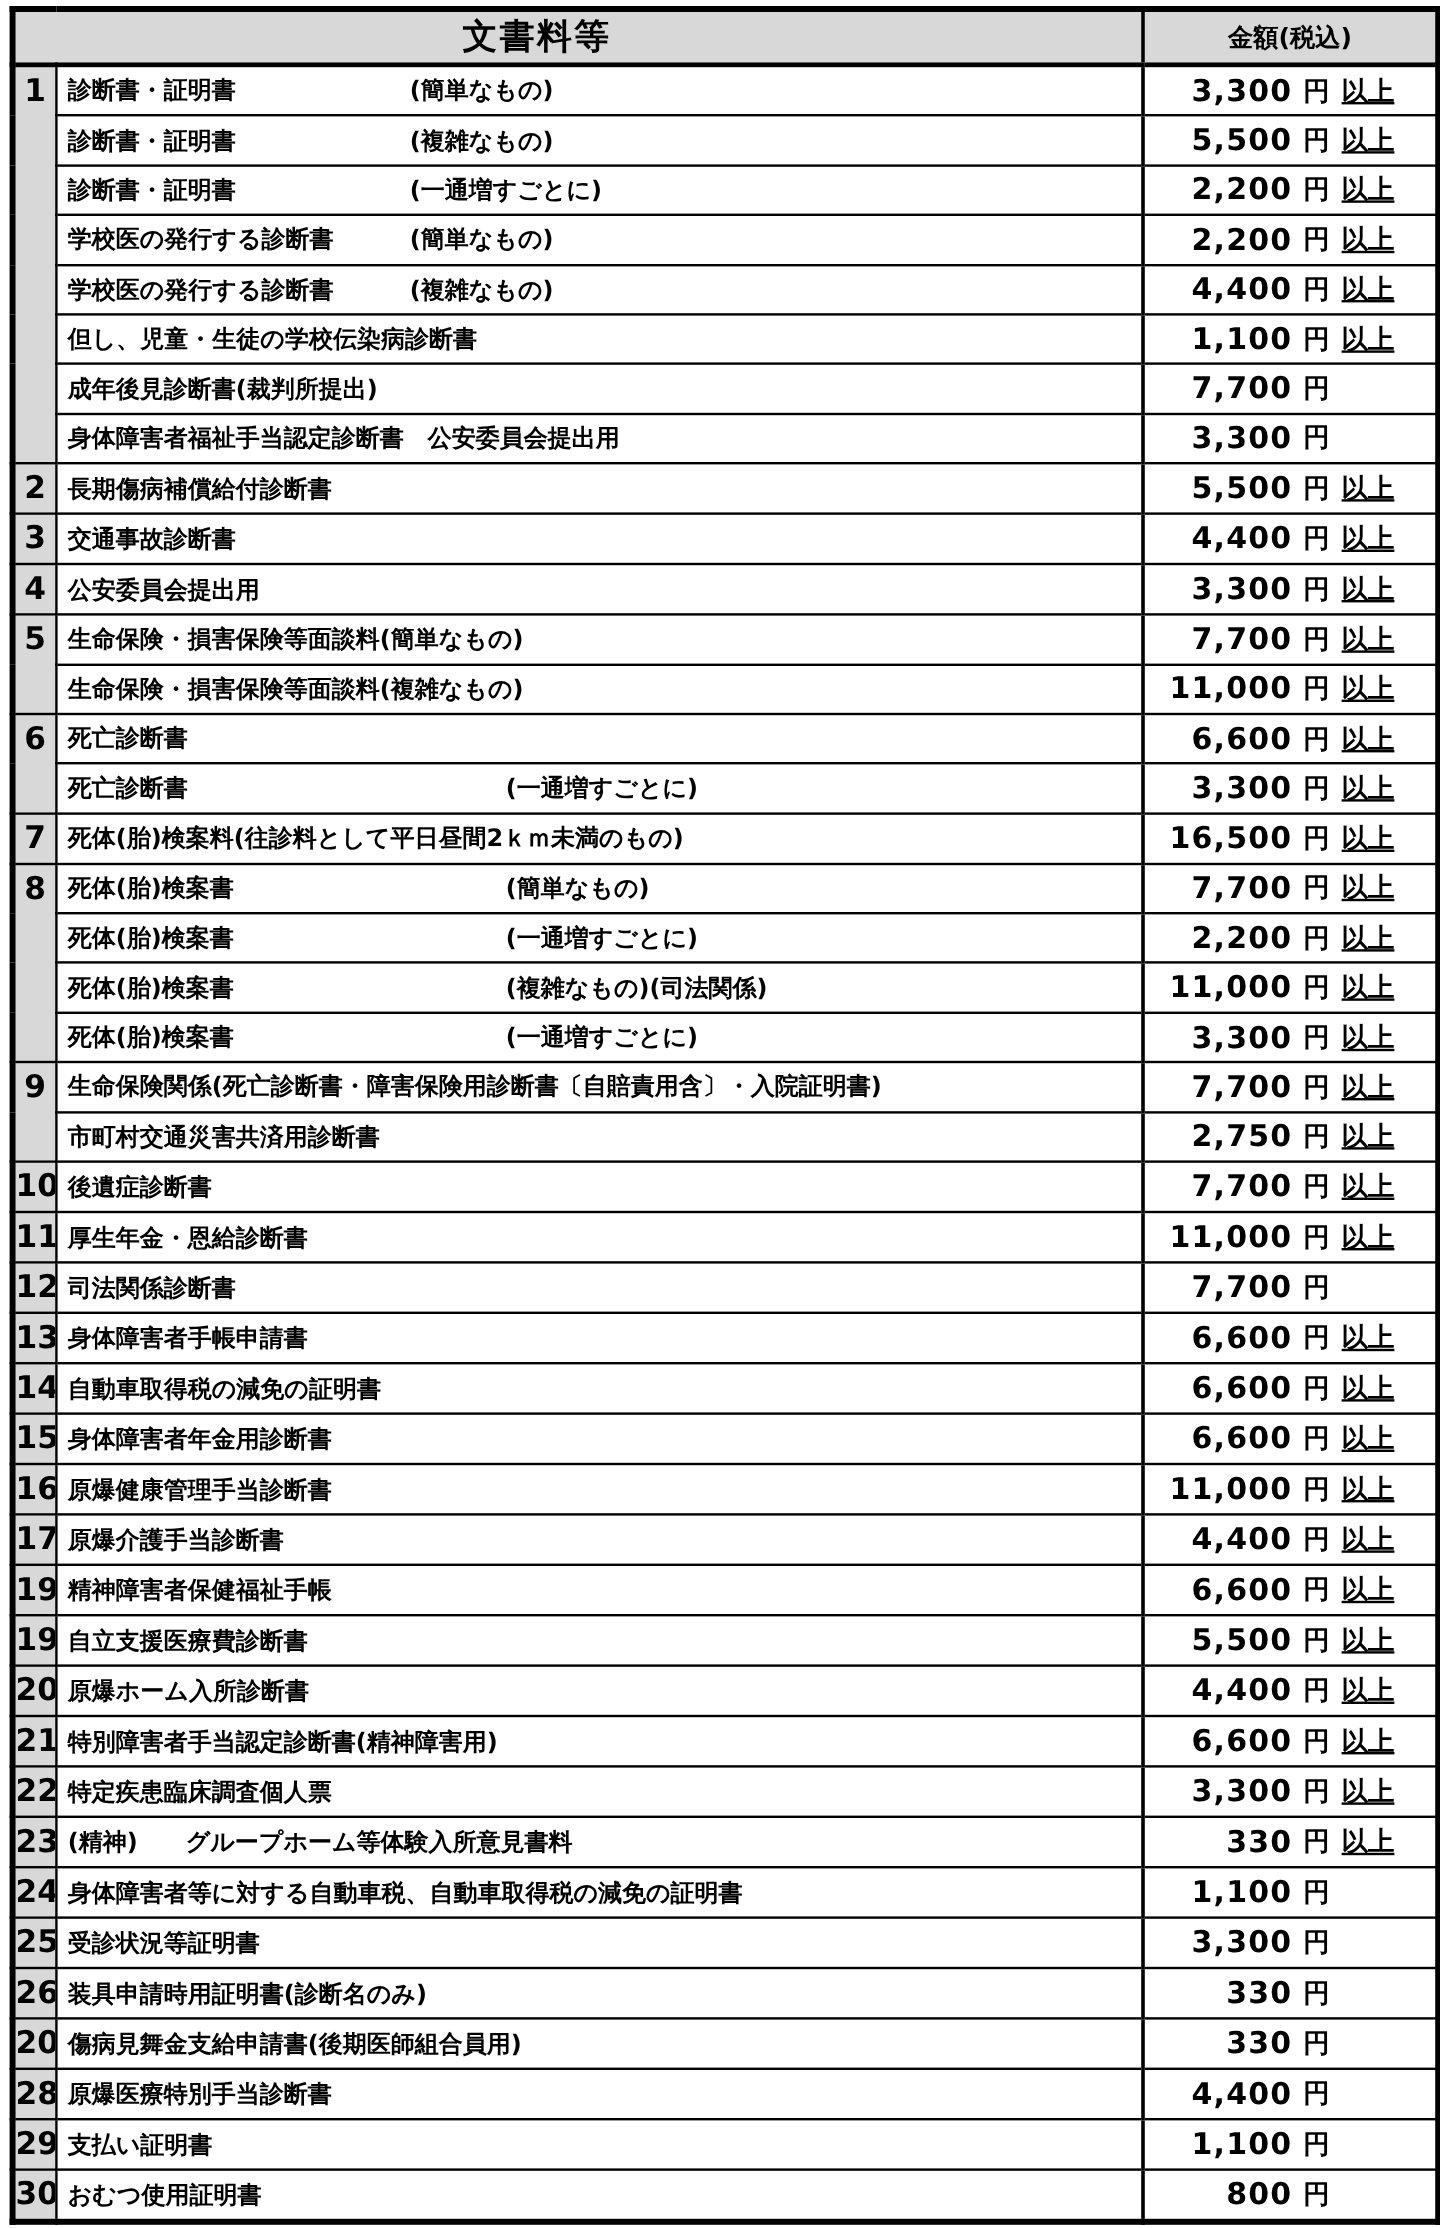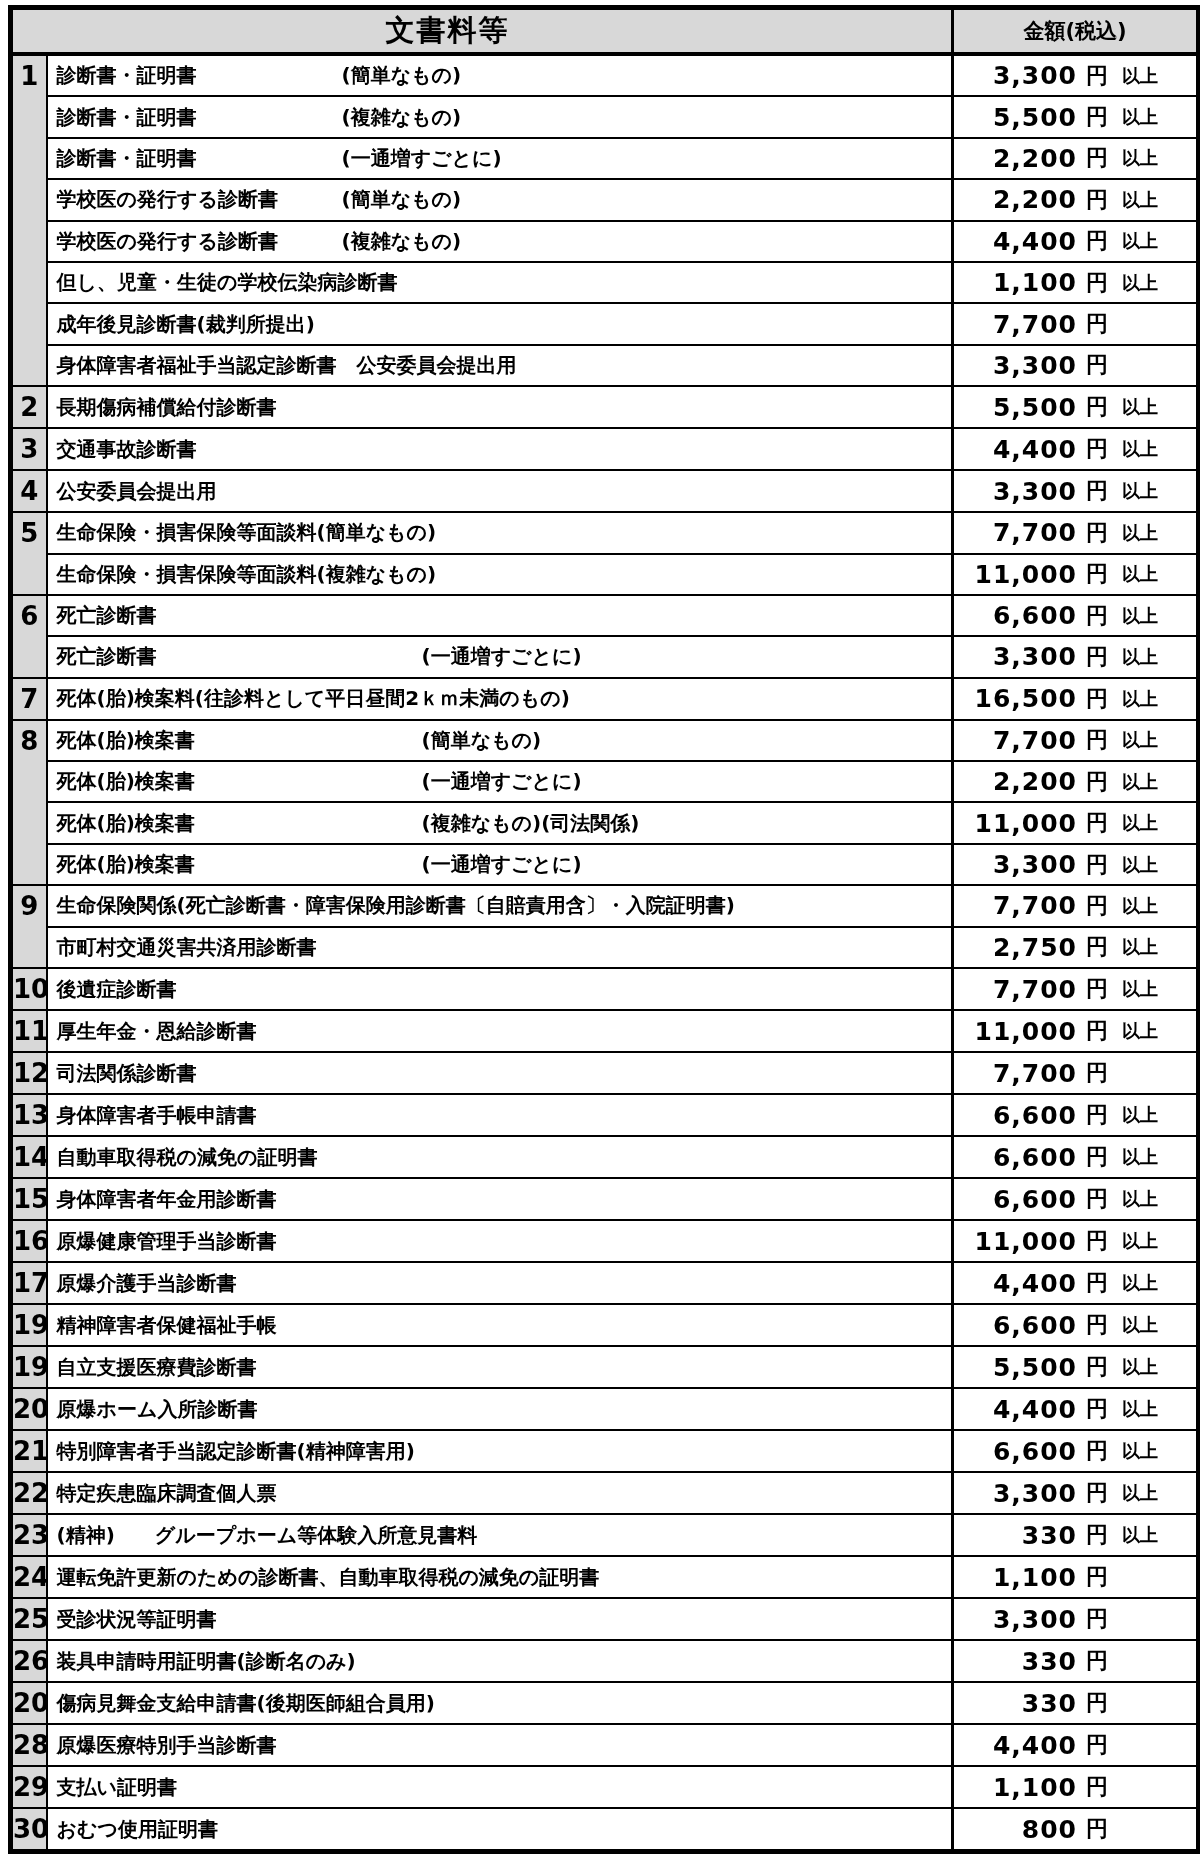--- a/index.html
+++ b/index.html
@@ -50,24 +50,24 @@
     padding: 0 4px 0 9px;
     white-space: nowrap;
   }
   .iname.t1 { display: inline-block; min-width: 285px; }
   .iname.t2 { display: inline-block; min-width: 365px; }
 
   td.amt {
     border-left: 3px solid #000;
     padding: 0 24px 0 8px;
   }
-  .amt-in { display: flex; align-items: center; }
+  .amt-in { display: flex; align-items: flex-start; }
   .amt-v   { flex: 1; text-align: right; font-size: 25px; font-weight: 700; letter-spacing: 1px; white-space: nowrap; }
   .amt-yen { margin-left: 9px; font-size: 22px; font-weight: 700; }
-  .amt-ue  { width: 64px; text-align: center; font-size: 18px; font-weight: 700; white-space: nowrap; }
+  .amt-ue  { width: 64px; text-align: center; font-size: 22px; font-weight: 700; white-space: nowrap; text-decoration: underline; }
 </style>
 </head>
 <body>
 
 <div class="page">
   <table class="tbl">
     <colgroup>
       <col class="c-num">
       <col class="c-item">
       <col class="c-amt">
@@ -457,21 +457,21 @@
           <td class="amt">
             <div class="amt-in">
               <span class="amt-v">330</span>
               <span class="amt-yen">円</span>
               <span class="amt-ue">以上</span>
             </div>
           </td>
         </tr>
         <tr>
           <td class="num" rowspan="1">24</td>
-          <td class="item"><span class="iname">運転免許更新のための診断書、自動車取得税の減免の証明書</span></td>
+          <td class="item"><span class="iname">身体障害者等に対する自動車税、自動車取得税の減免の証明書</span></td>
           <td class="amt">
             <div class="amt-in">
               <span class="amt-v">1,100</span>
               <span class="amt-yen">円</span>
               <span class="amt-ue"></span>
             </div>
           </td>
         </tr>
         <tr>
           <td class="num" rowspan="1">25</td>

